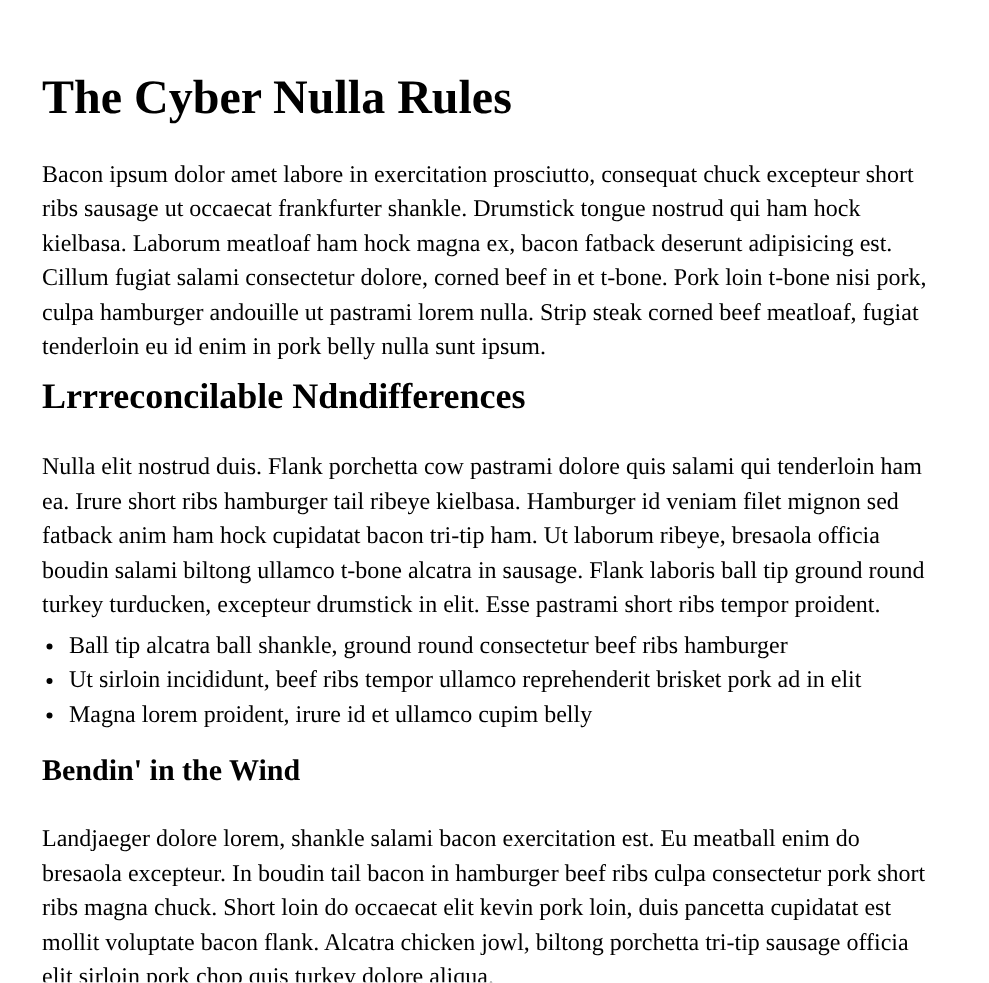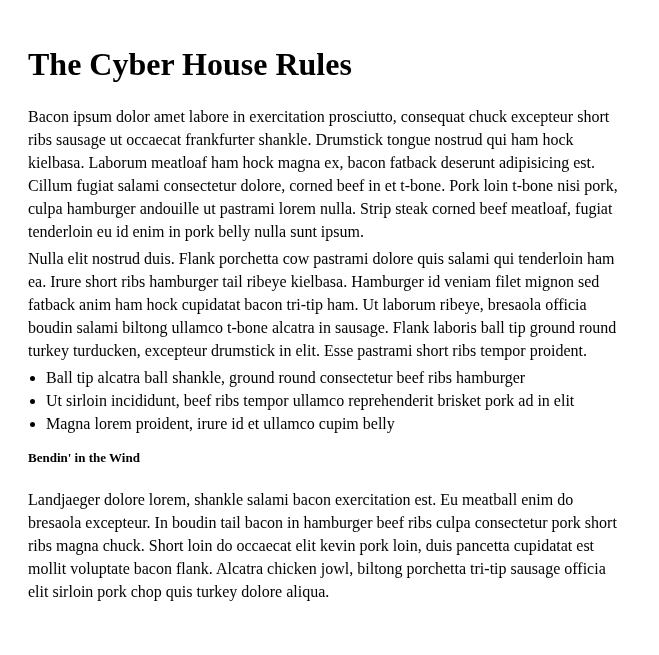--- a/index.html
+++ b/index.html
@@ -24,21 +24,21 @@
     font-weight: bold;
     margin: 16px 0 22px 0;
   }
   h2.section-heading {
     font-size: 24px;
     line-height: normal;
     font-weight: bold;
     margin: 9px 0 21px 0;
   }
   h3.subsection-heading {
-    font-size: 13px;
+    font-size: 20px;
     line-height: normal;
     font-weight: bold;
     margin: 15px 0 22px 0;
   }
   p.body-paragraph {
     margin: 0 0 4px 0;
   }
   ul.bullet-list {
     margin: 4px 0 0 0;
     padding-left: 18px;
@@ -46,24 +46,25 @@
   ul.bullet-list li {
     line-height: 23px;
   }
 </style>
 </head>
 <body>
 
 <div class="page">
   <div class="content">
 
-    <h1 class="doc-title">The Cyber House Rules</h1>
+    <h1 class="doc-title">The Cyber Nulla Rules</h1>
 
     <p class="body-paragraph">Bacon ipsum dolor amet labore in exercitation prosciutto, consequat chuck excepteur short ribs sausage ut occaecat frankfurter shankle. Drumstick tongue nostrud qui ham hock kielbasa. Laborum meatloaf ham hock magna ex, bacon fatback deserunt adipisicing est. Cillum fugiat salami consectetur dolore, corned beef in et t-bone. Pork loin t-bone nisi pork, culpa hamburger andouille ut pastrami lorem nulla. Strip steak corned beef meatloaf, fugiat tenderloin eu id enim in pork belly nulla sunt ipsum.</p>
 
+    <h2 class="section-heading">Lrrreconcilable Ndndifferences</h2>
 
     <p class="body-paragraph">Nulla elit nostrud duis. Flank porchetta cow pastrami dolore quis salami qui tenderloin ham ea. Irure short ribs hamburger tail ribeye kielbasa. Hamburger id veniam filet mignon sed fatback anim ham hock cupidatat bacon tri-tip ham. Ut laborum ribeye, bresaola officia boudin salami biltong ullamco t-bone alcatra in sausage. Flank laboris ball tip ground round turkey turducken, excepteur drumstick in elit. Esse pastrami short ribs tempor proident.</p>
 
     <ul class="bullet-list">
       <li>Ball tip alcatra ball shankle, ground round consectetur beef ribs hamburger</li>
       <li>Ut sirloin incididunt, beef ribs tempor ullamco reprehenderit brisket pork ad in elit</li>
       <li>Magna lorem proident, irure id et ullamco cupim belly</li>
     </ul>
 
     <h3 class="subsection-heading">Bendin' in the Wind</h3>

